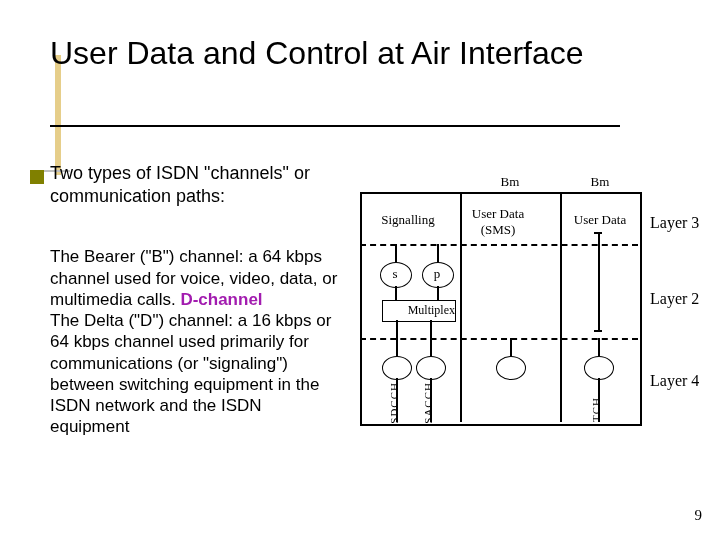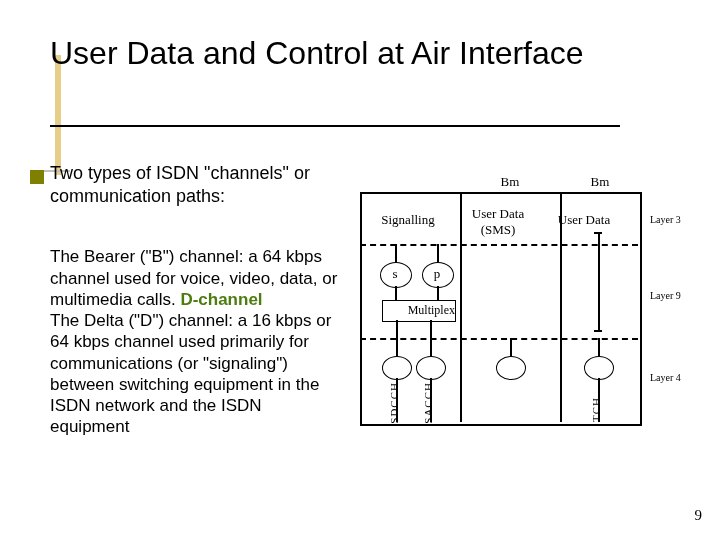--- a/index.html
+++ b/index.html
@@ -6,29 +6,29 @@
   .slide{position:relative;width:720px;height:540px}
   .titlebox{position:absolute;left:50px;top:35px;width:580px}
   .title{font-size:32px;line-height:1.15;color:#000}
   .title-rule{position:absolute;left:50px;top:125px;width:570px;height:2px;background:#000}
   .accent-v{position:absolute;background:#e6ce8a}
   .accent-h{position:absolute;background:#c0c0c0}
   .bullet{position:absolute;left:30px;top:170px;width:14px;height:14px;background:#808000}
   .intro{position:absolute;left:50px;top:162px;width:300px;font-size:18px;line-height:1.25}
   .body{position:absolute;left:50px;top:225px;width:290px;font-size:17px;line-height:1.25}
   .b1{font-weight:bold}
-  .d1{font-weight:bold;color:#4d7c0f}
+  .d1{font-weight:bold;color:#a21caf}
   .pagenum{position:absolute;right:18px;bottom:16px;font-size:15px;font-family:Georgia,serif}
   
   .diagram{position:absolute;left:360px;top:172px;width:350px;height:280px;font-family:Georgia,'Times New Roman',serif;font-size:13px;color:#000}
   .dframe{position:absolute;border:2px solid #000}
   .vline{position:absolute;width:2px;background:#000}
   .dashline{position:absolute;height:0;border-top:2px dashed #000}
   .dbl{position:absolute;font-size:13px;text-align:center}
-  .rlbl{position:absolute;font-size:10px}
+  .rlbl{position:absolute;font-size:16px}
   .ell{position:absolute;border:1.5px solid #000;border-radius:50%;background:#fff}
   .rect{position:absolute;border:1.5px solid #000;background:#fff;text-align:right;font-size:12px;line-height:18px}
   .thin-v{position:absolute;width:1.5px;background:#000}
   .vlabel{position:absolute;font-size:11px;writing-mode:vertical-rl;transform:rotate(180deg);letter-spacing:1px}
   .tick{position:absolute;width:8px;height:1.5px;background:#000}
 </style>
 </head>
 <body>
 <div class="slide">
 
@@ -53,40 +53,40 @@
   <div class="diagram">
     <div class="dframe" style="left:0;top:20px;width:278px;height:230px"></div>
     <div class="vline" style="left:100px;top:20px;height:230px"></div>
     <div class="vline" style="left:200px;top:20px;height:230px"></div>
 
     <div class="dbl" style="left:100px;top:2px;width:100px">Bm</div>
     <div class="dbl" style="left:200px;top:2px;width:80px">Bm</div>
 
     <div class="dbl" style="left:0;top:40px;width:96px">Signalling</div>
     <div class="dbl" style="left:100px;top:34px;width:76px">User Data (SMS)</div>
-    <div class="dbl" style="left:184px;top:40px;width:80px">User Data</div>
+    <div class="dbl" style="left:200px;top:40px;width:80px">User Data</div>
     <div class="rlbl" style="left:290px;top:42px">Layer 3</div>
     <div class="dashline" style="left:0;top:72px;width:278px"></div>
 
     <div class="ell" style="left:20px;top:90px;width:30px;height:24px"></div>
     <div class="dbl" style="left:20px;top:94px;width:30px">s</div>
     <div class="ell" style="left:62px;top:90px;width:30px;height:24px"></div>
     <div class="dbl" style="left:62px;top:94px;width:30px">p</div>
 
     <div class="thin-v" style="left:35px;top:72px;height:18px"></div>
     <div class="thin-v" style="left:77px;top:72px;height:18px"></div>
 
     <div class="rect" style="left:22px;top:128px;width:72px;height:20px">Multiplex</div>
     <div class="thin-v" style="left:35px;top:114px;height:14px"></div>
     <div class="thin-v" style="left:77px;top:114px;height:14px"></div>
 
     <div class="thin-v" style="left:238px;top:60px;height:100px"></div>
     <div class="tick" style="left:234px;top:60px"></div>
     <div class="tick" style="left:234px;top:158px"></div>
-    <div class="rlbl" style="left:290px;top:118px">Layer 9</div>
+    <div class="rlbl" style="left:290px;top:118px">Layer 2</div>
     <div class="dashline" style="left:0;top:166px;width:278px"></div>
 
     <div class="thin-v" style="left:36px;top:148px;height:36px"></div>
     <div class="thin-v" style="left:70px;top:148px;height:36px"></div>
     <div class="ell" style="left:22px;top:184px;width:28px;height:22px"></div>
     <div class="ell" style="left:56px;top:184px;width:28px;height:22px"></div>
     <div class="thin-v" style="left:150px;top:166px;height:18px"></div>
     <div class="ell" style="left:136px;top:184px;width:28px;height:22px"></div>
     <div class="thin-v" style="left:238px;top:166px;height:18px"></div>
     <div class="ell" style="left:224px;top:184px;width:28px;height:22px"></div>

